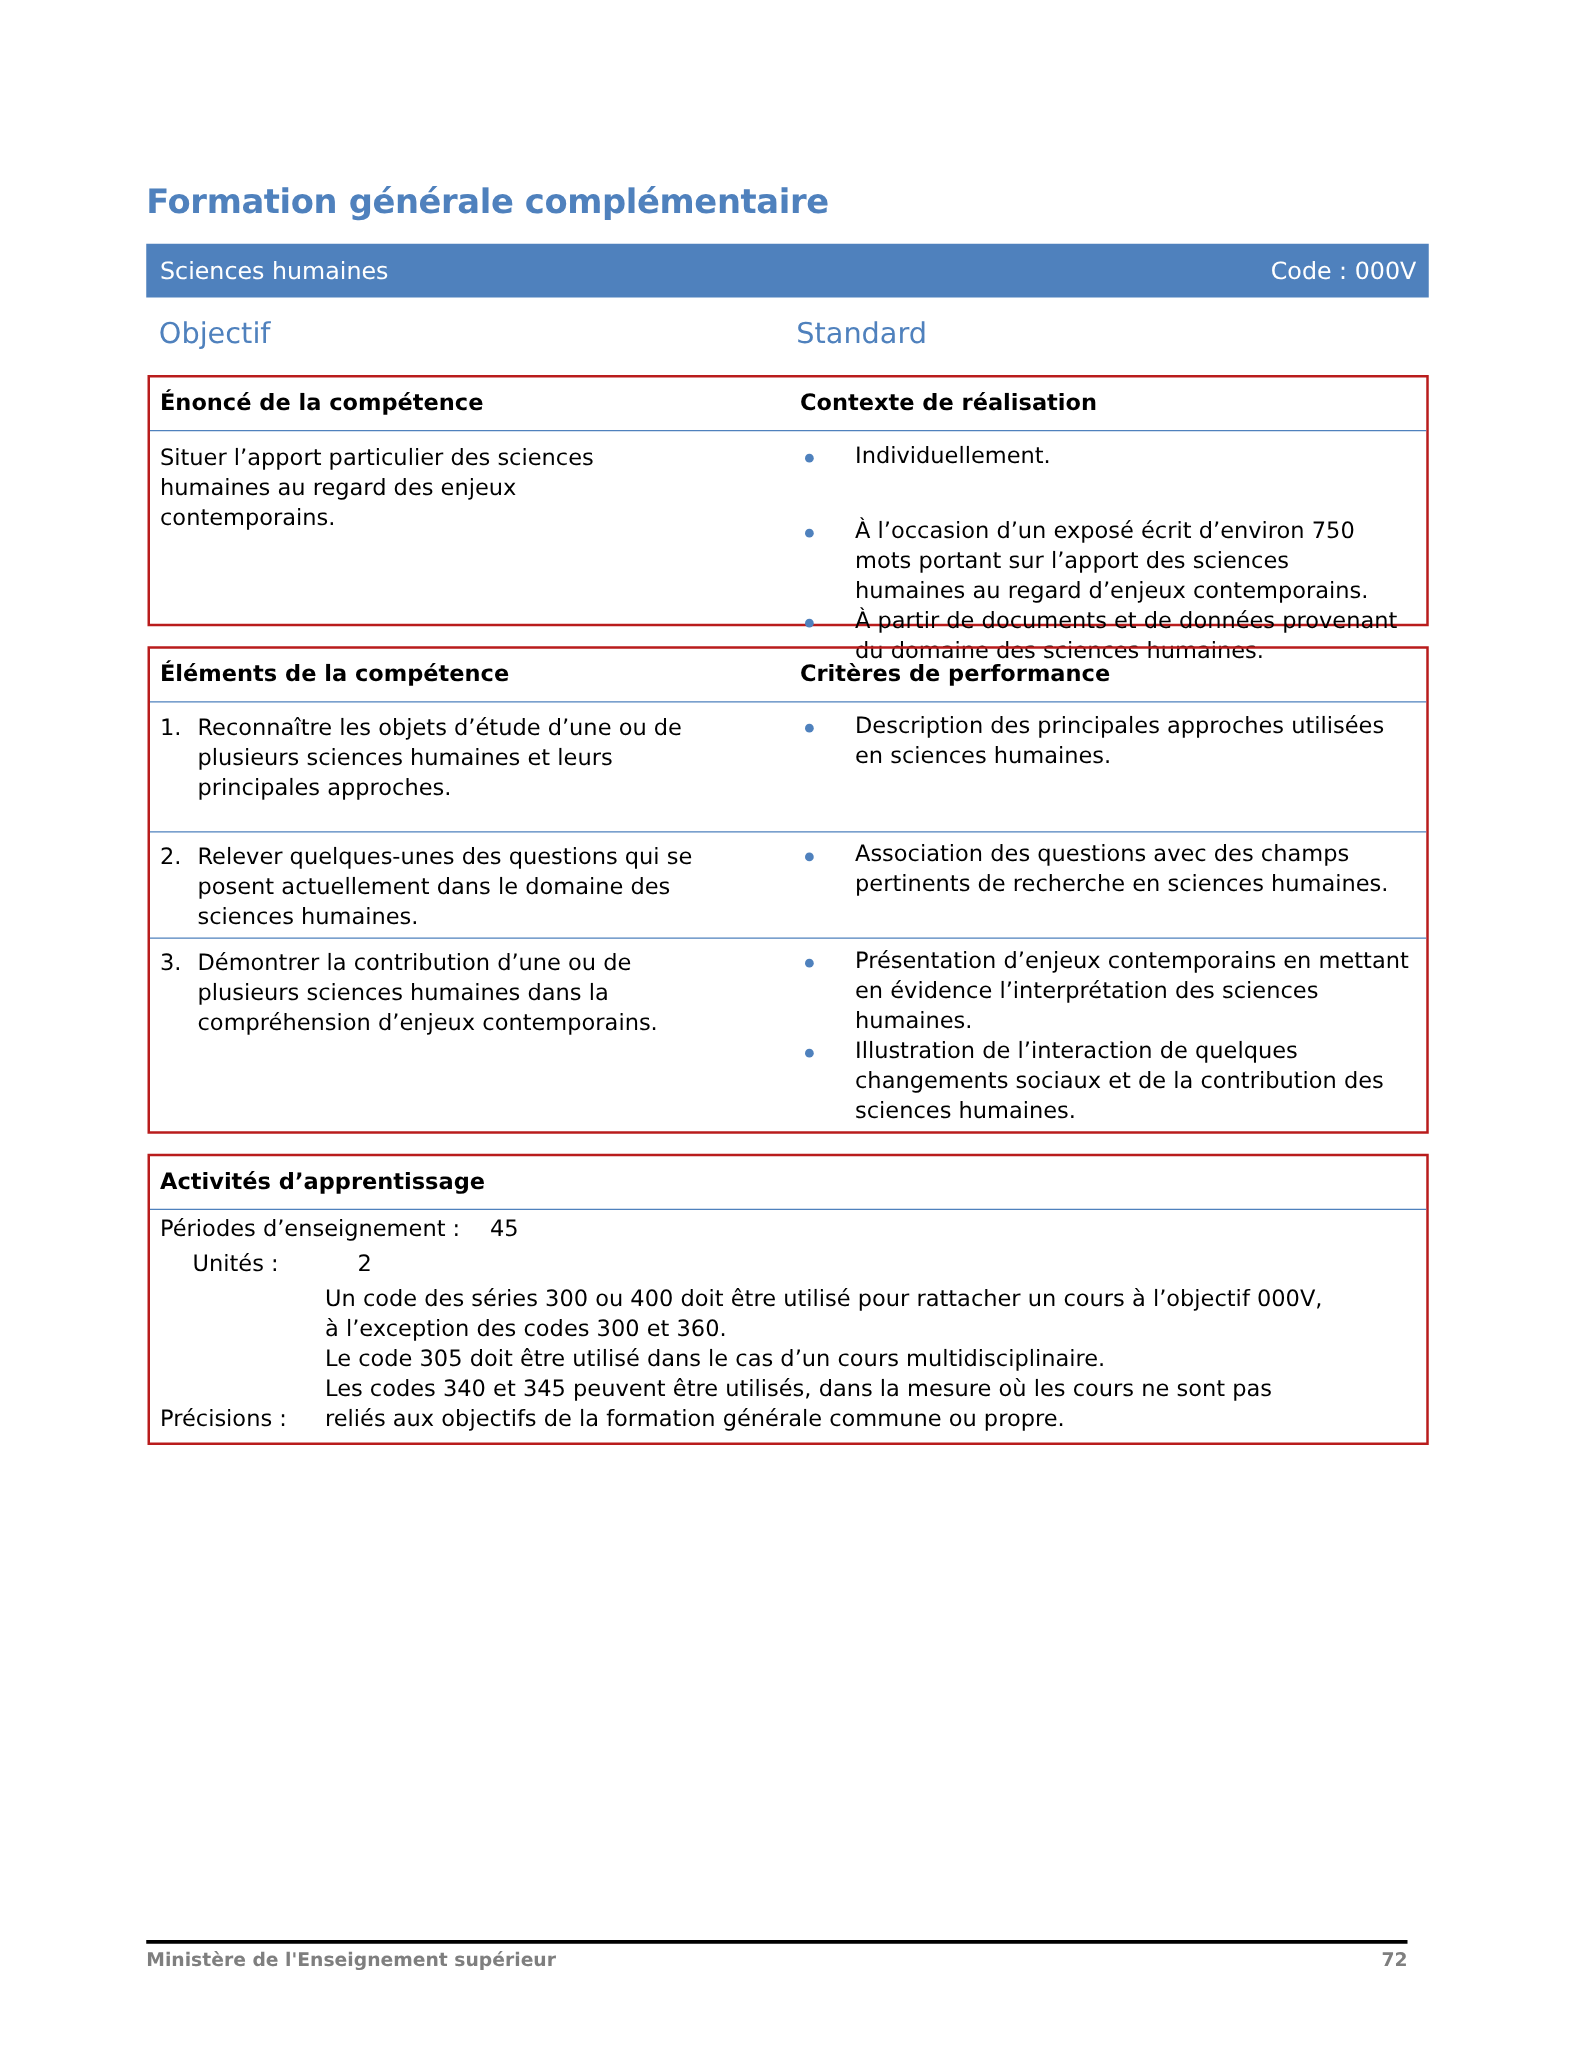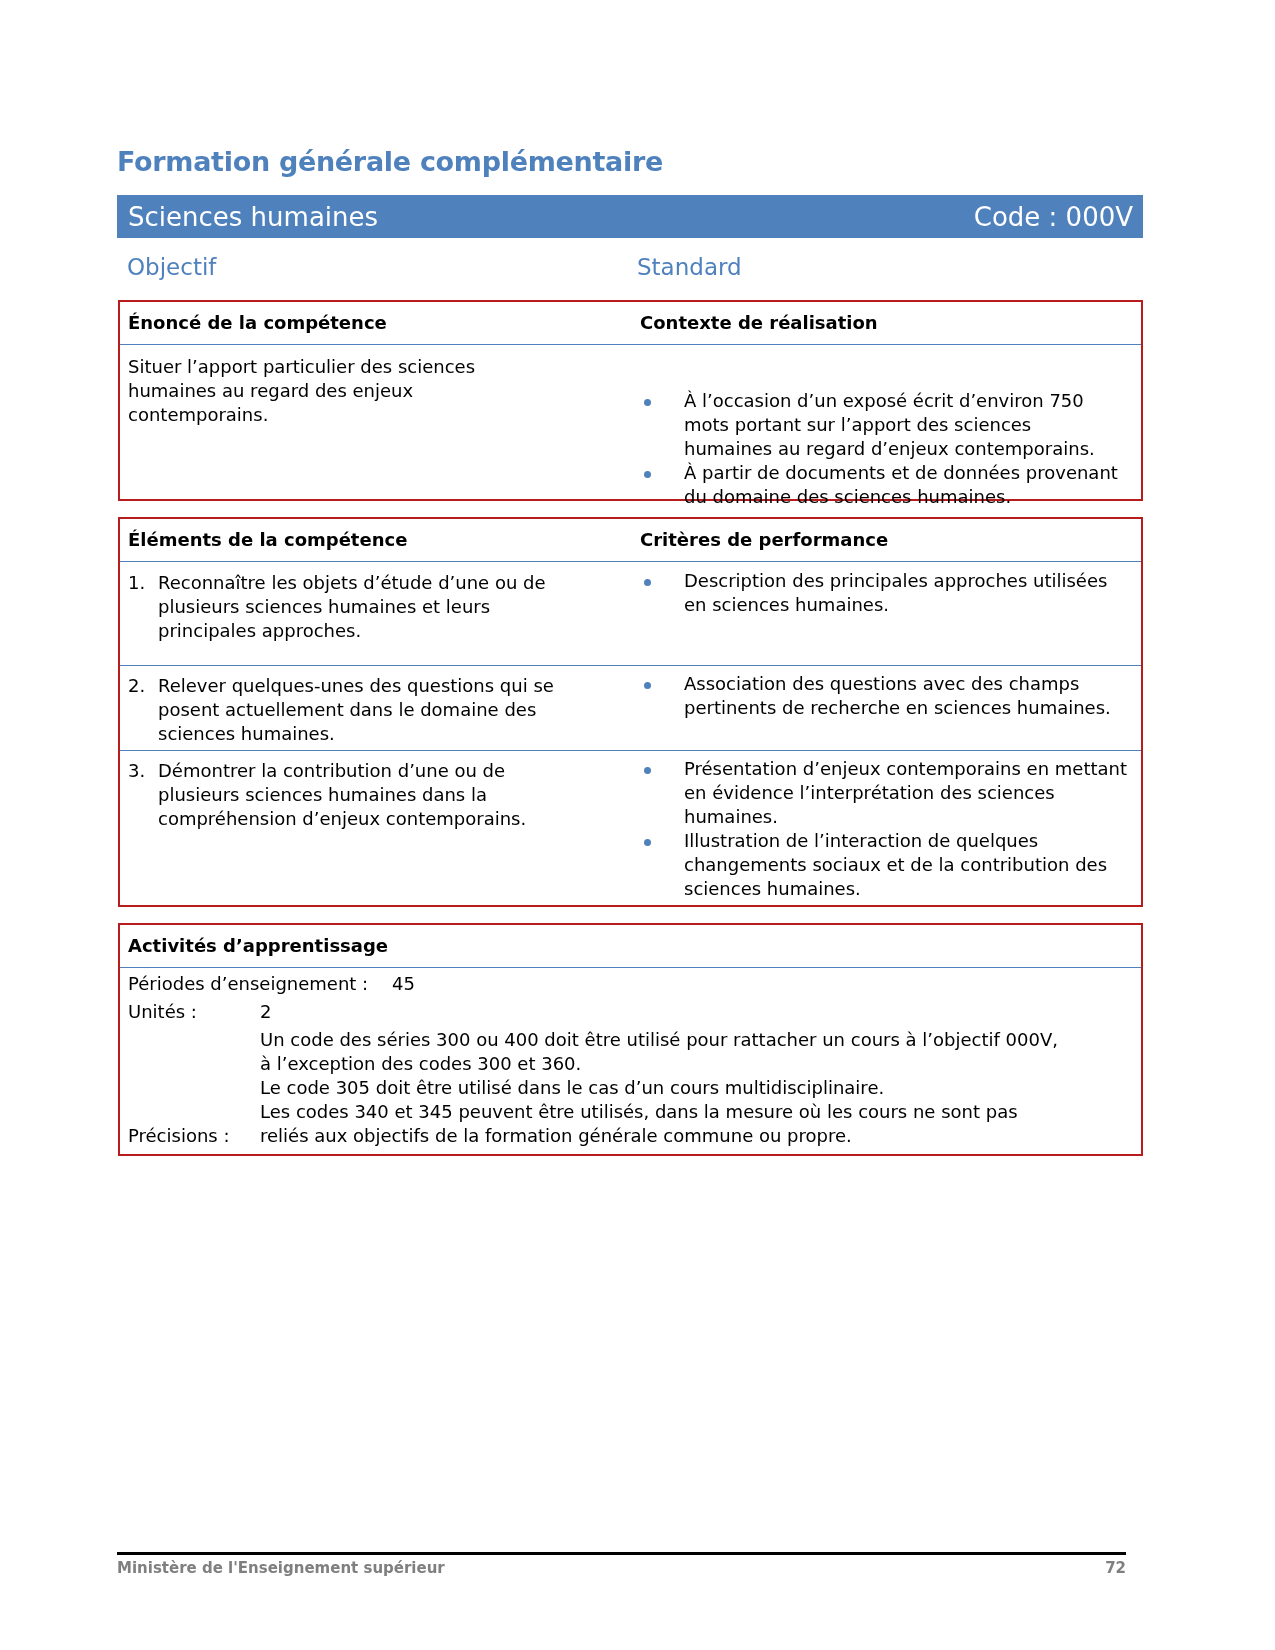--- a/index.html
+++ b/index.html
@@ -7,21 +7,21 @@
     width: 1275px; height: 1650px; position: relative; overflow: hidden;
     font-family: "DejaVu Sans", "Liberation Sans", sans-serif;
     color: #000;
   }
   .page-title {
     position: absolute; left: 117px; top: 146px;
     font-size: 27px; font-weight: bold; color: #4f81bd; letter-spacing: -0.3px;
   }
   .banner {
     position: absolute; left: 117px; top: 195px; width: 1026px; height: 43px;
-    background: #4f81bd; color: #fff; font-size: 26px;
+    background: #4f81bd; color: #fff; font-size: 19px;
     display: flex; justify-content: space-between; align-items: center;
     box-sizing: border-box; padding: 0 10px 0 11px;
   }
   .col-heading {
     position: absolute; top: 254px; font-size: 23px; font-weight: normal; color: #4f81bd;
   }
   .box {
     position: absolute; left: 118px; width: 1025px; box-sizing: border-box;
     border: 2px solid #b91c1c; font-size: 18px; line-height: 24px;
   }
@@ -65,20 +65,21 @@
 
 <div class="box" style="top:300px; height:201px;">
   <div class="row hdr">
     <div class="cell-l">Énoncé de la compétence</div>
     <div class="cell-r">Contexte de réalisation</div>
   </div>
   <div class="row" style="padding-top:8px; padding-bottom:6px;">
     <div class="cell-l" style="padding-right:130px; padding-top:2px;">Situer l’apport particulier des sciences humaines au regard des enjeux contemporains.</div>
     <div class="cell-r">
       <ul class="bullets">
+        <li>Individuellement.</li>
         <li style="padding-right:20px;margin-top:36px;">À l’occasion d’un exposé écrit d’environ 750 mots portant sur l’apport des sciences humaines au regard d’enjeux contemporains.</li>
         <li>À partir de documents et de données provenant du domaine des sciences humaines.</li>
       </ul>
     </div>
   </div>
 </div>
 
 <div class="box" style="top:517px; height:390px;">
   <div class="row hdr">
     <div class="cell-l">Éléments de la compétence</div>
@@ -122,21 +123,21 @@
 
 <div class="box" style="top:923px; height:233px;">
   <div class="row hdr">
     <div class="cell-r">Activités d’apprentissage</div>
   </div>
   <div class="row" style="padding: 4px 8px 0 8px; display:block; line-height:24px;">
     <div class="kv" style="margin-bottom:4px;">
       <span style="width:264px;">Périodes d’enseignement :</span>
       <span>45</span>
     </div>
-    <div class="kv" style="margin-bottom:4px;">
+    <div class="kv" style="margin-bottom:4px;margin-left:26px;">
       <span style="width:132px;">Unités :</span>
       <span>2</span>
     </div>
     <div class="kv">
       <span style="width:132px; flex:none;">Précisions :</span>
       <div>
         <div>Un code des séries 300 ou 400 doit être utilisé pour rattacher un cours à l’objectif 000V,</div>
         <div>à l’exception des codes 300 et 360.</div>
         <div>Le code 305 doit être utilisé dans le cas d’un cours multidisciplinaire.</div>
         <div>Les codes 340 et 345 peuvent être utilisés, dans la mesure où les cours ne sont pas</div>

